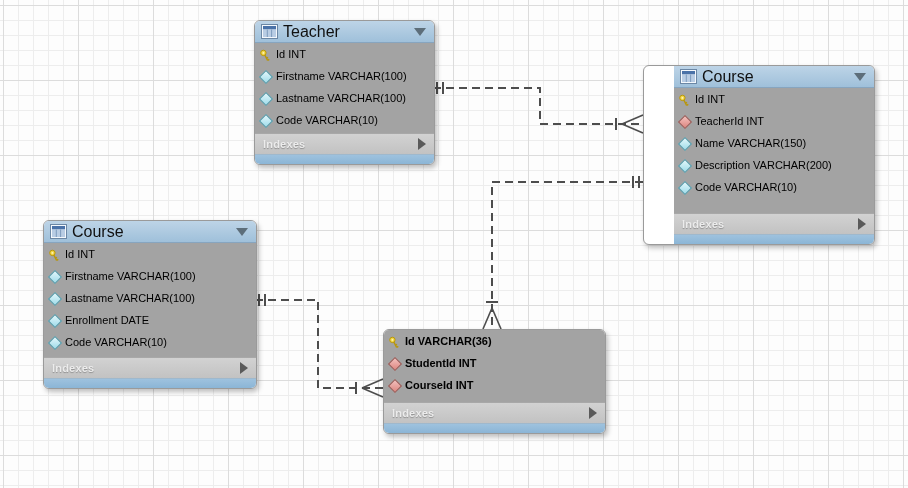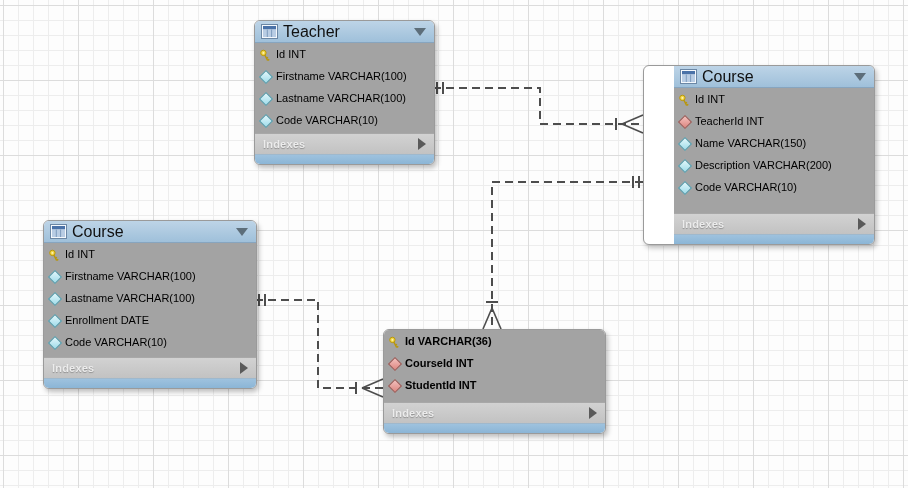--- a/index.html
+++ b/index.html
@@ -245,27 +245,27 @@
               <circle cx="4.4" cy="3.9" r="2.7" fill="#f2d645" stroke="#b8960a" stroke-width="1"></circle>
               <circle cx="4.4" cy="3.9" r="0.9" fill="#fdf3c0"></circle>
               <path d="M5.8 6 L8.6 11.4 M8.6 11.4 L10.3 10.4 M7.4 9.2 L9 8.3" stroke="#b8960a" stroke-width="1.4" fill="none"></path>
             </svg></span>
           <span class="clabel">Id VARCHAR(36)</span>
         </div>
         <div class="trow">
           <span class="cicon">
             <span class="diamond fk"></span>
           </span>
+          <span class="clabel">StudentId INT</span>
+        </div>
+        <div class="trow">
+          <span class="cicon">
+            <span class="diamond fk"></span>
+          </span>
           <span class="clabel">CourseId INT</span>
-        </div>
-        <div class="trow">
-          <span class="cicon">
-            <span class="diamond fk"></span>
-          </span>
-          <span class="clabel">StudentId INT</span>
         </div>
       </div>
       <div class="tfooter">
         <span class="flabel">Indexes</span>
         <span class="farrow"></span>
       </div>
       <div class="tstrip"></div>
     </div>
   </div>
 

